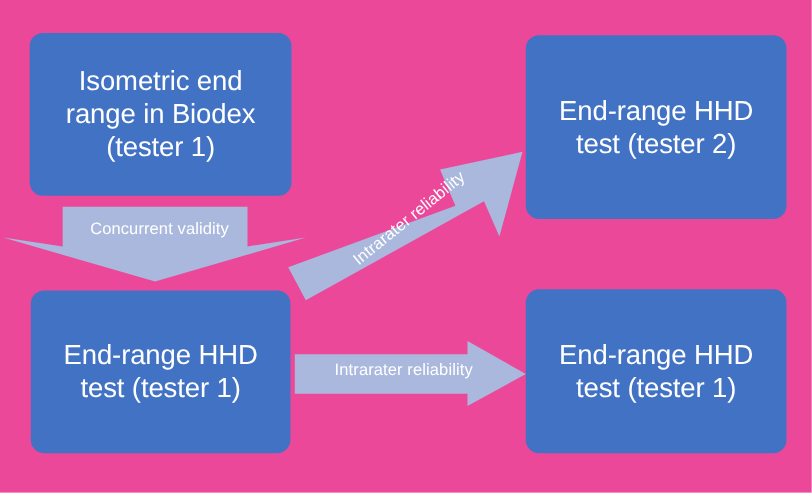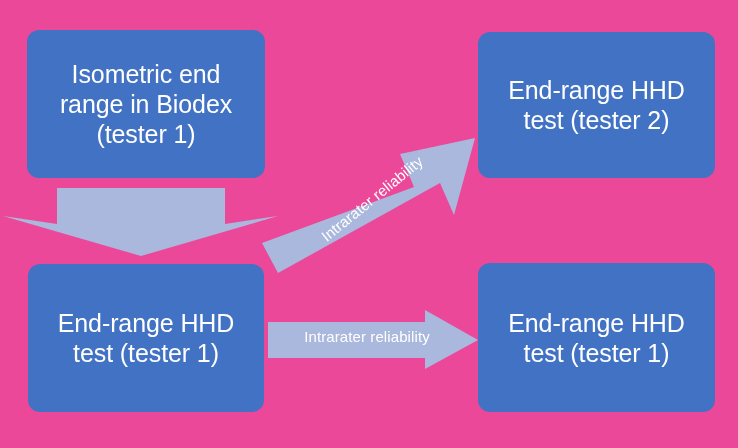--- a/index.html
+++ b/index.html
@@ -43,21 +43,21 @@
     left: 27px;
     top: 30px;
     width: 238px;
     height: 148px;
   }
   
   #node-hhd-tester2 {
     left: 478px;
     top: 32px;
     width: 237px;
-    height: 146px;
+    height: 167px;
   }
   
   #node-hhd-tester1-left {
     left: 28px;
     top: 264px;
     width: 236px;
     height: 148px;
   }
   
   #node-hhd-tester1-right {
@@ -127,20 +127,21 @@
     <span class="node-label">End-range HHD test (tester 1)</span>
   </div>
 
   <div class="node" id="node-hhd-tester1-right">
     <span class="node-label">End-range HHD test (tester 1)</span>
   </div>
 
   <svg class="arrow-svg" id="arrow-concurrent-validity" width="290" height="80" viewBox="0 0 290 80">
     <polygon class="arrow-shape" points="57,0 225,0 225,36 278,28 141,68 3,28 57,36"></polygon>
   </svg>
+  <div class="arrow-text" id="label-concurrent-validity">Concurrent validity</div>
 
   <svg class="arrow-svg" id="arrow-intrarater-diagonal" width="225" height="155" viewBox="0 0 225 155">
     <polygon class="arrow-shape" points="0,113 16,143 178,53 192,85 213,8 138,24 152,57"></polygon>
   </svg>
   <div class="arrow-text" id="label-intrarater-diagonal">Intrarater reliability</div>
 
   <svg class="arrow-svg" id="arrow-intrarater-horizontal" width="212" height="62" viewBox="0 0 212 62">
     <polygon class="arrow-shape" points="0,12 157,12 157,0 210,30 157,59 157,48 0,48"></polygon>
   </svg>
   <div class="arrow-text" id="label-intrarater-horizontal">Intrarater reliability</div>

